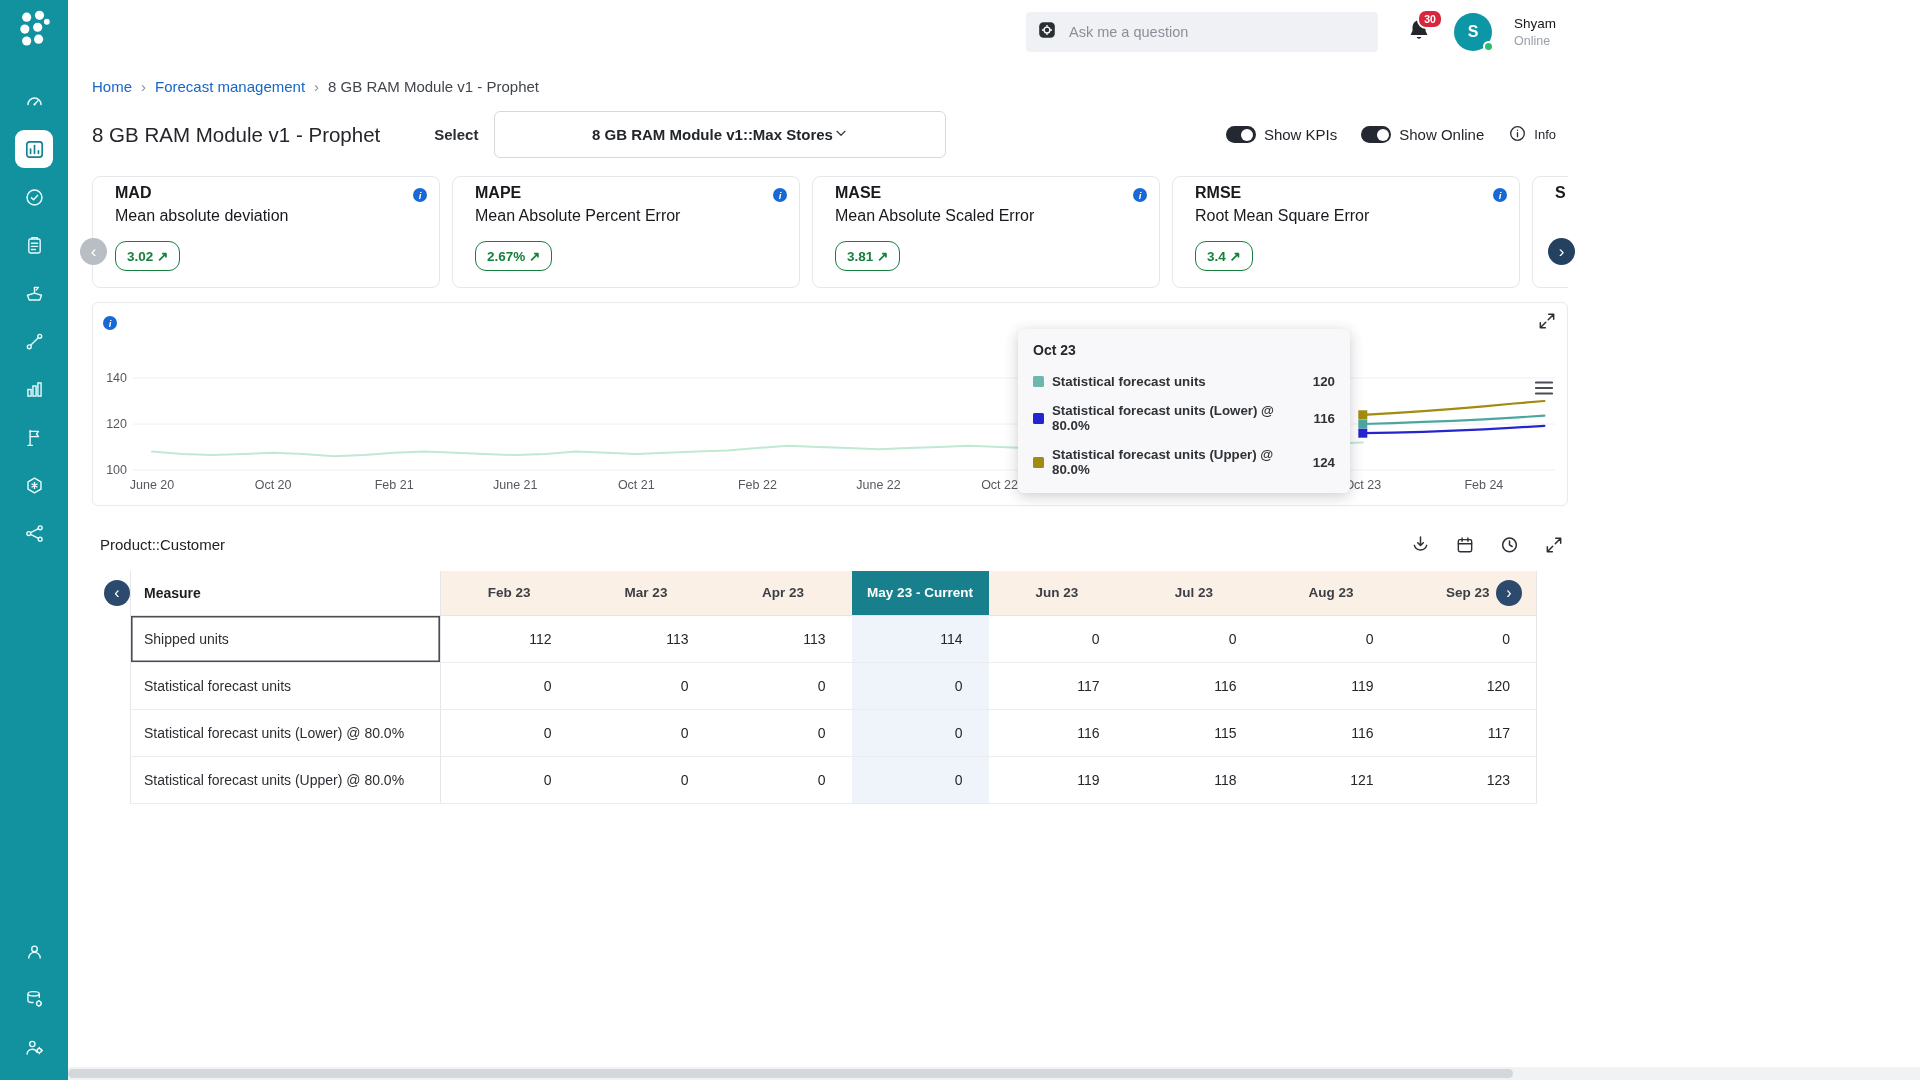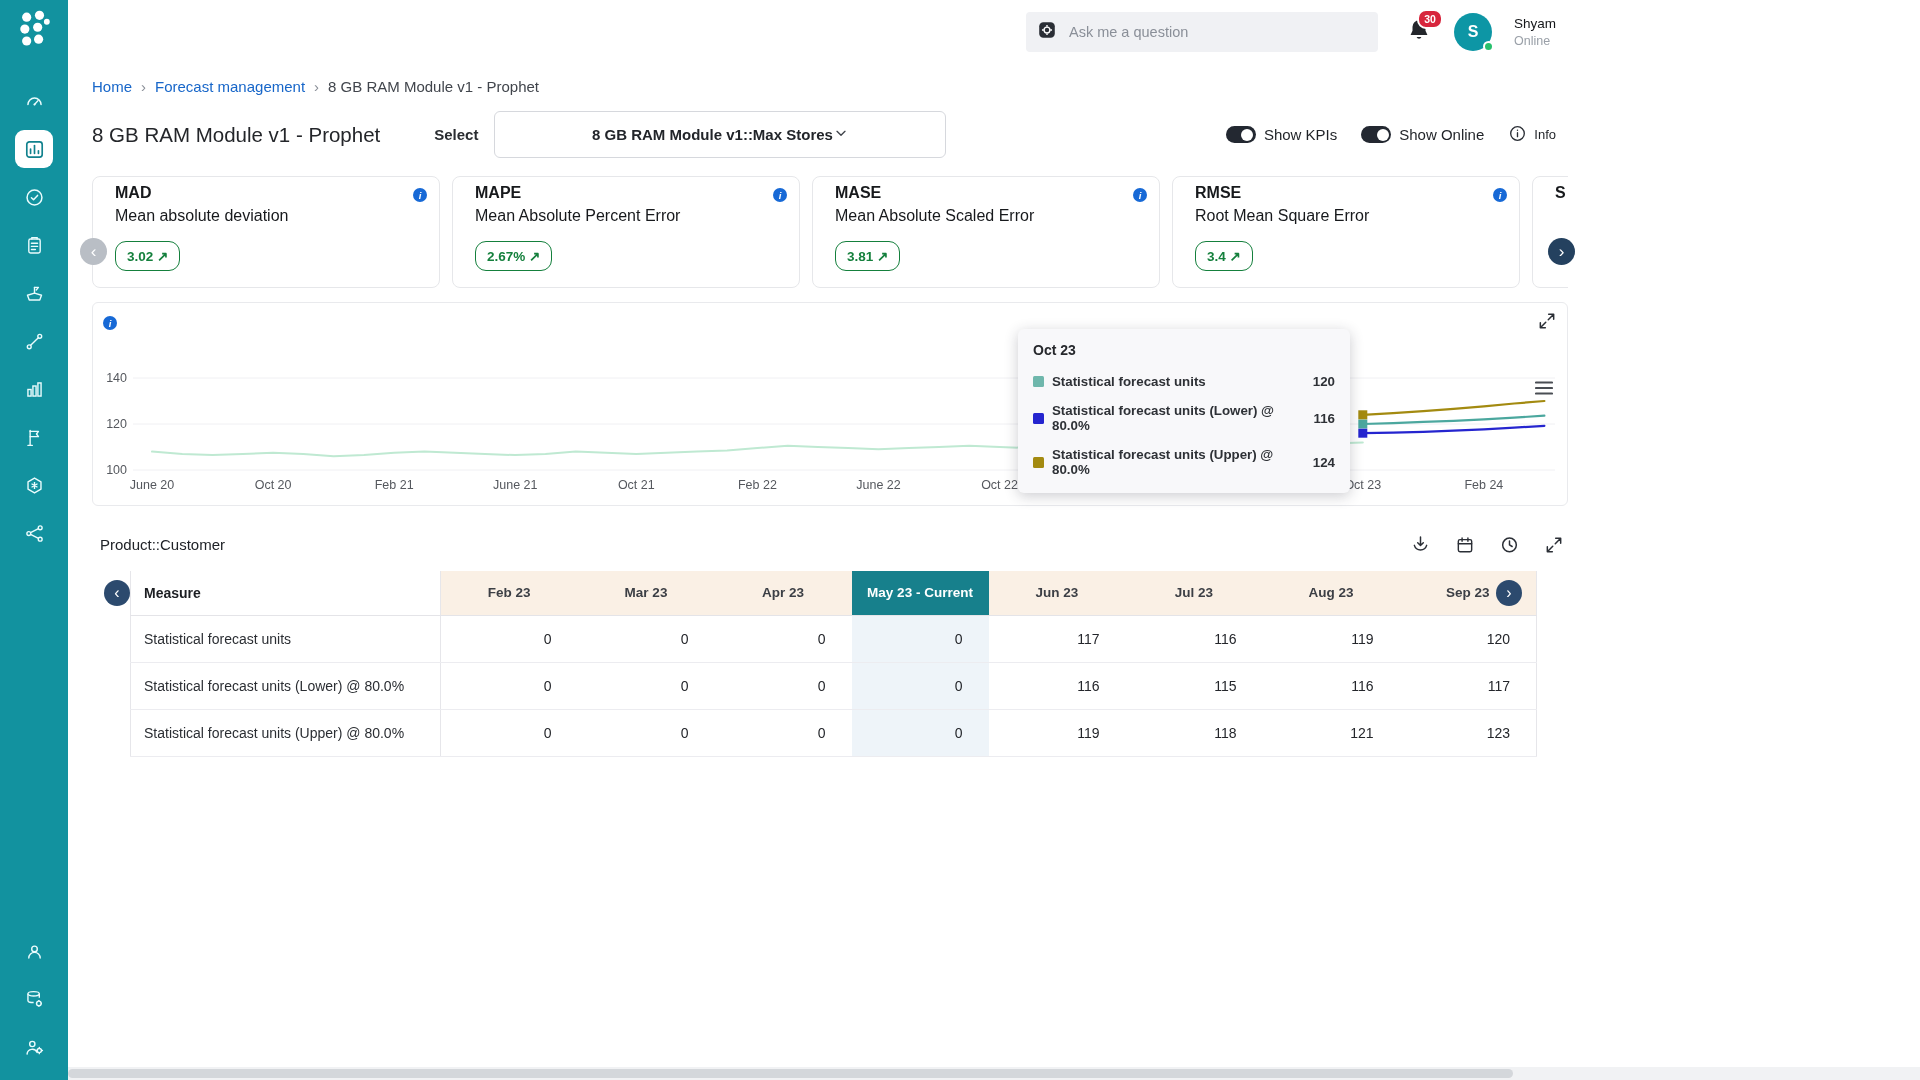--- a/index.html
+++ b/index.html
@@ -476,20 +476,31 @@
               <th>Apr 23</th>
               <th class="cur">May 23 - Current</th>
               <th>Jun 23</th>
               <th>Jul 23</th>
               <th>Aug 23</th>
               <th class="lastcol">Sep 23</th>
             </tr>
           </thead>
           <tbody>
             <tr>
+              <td class="mname sel">Shipped units</td>
+              <td class="num">112</td>
+              <td class="num">113</td>
+              <td class="num">113</td>
+              <td class="num curbody">114</td>
+              <td class="num">0</td>
+              <td class="num">0</td>
+              <td class="num">0</td>
+              <td class="num lastcol">0</td>
+            </tr>
+            <tr>
               <td class="mname">Statistical forecast units</td>
               <td class="num">0</td>
               <td class="num">0</td>
               <td class="num">0</td>
               <td class="num curbody">0</td>
               <td class="num">117</td>
               <td class="num">116</td>
               <td class="num">119</td>
               <td class="num lastcol">120</td>
             </tr>

